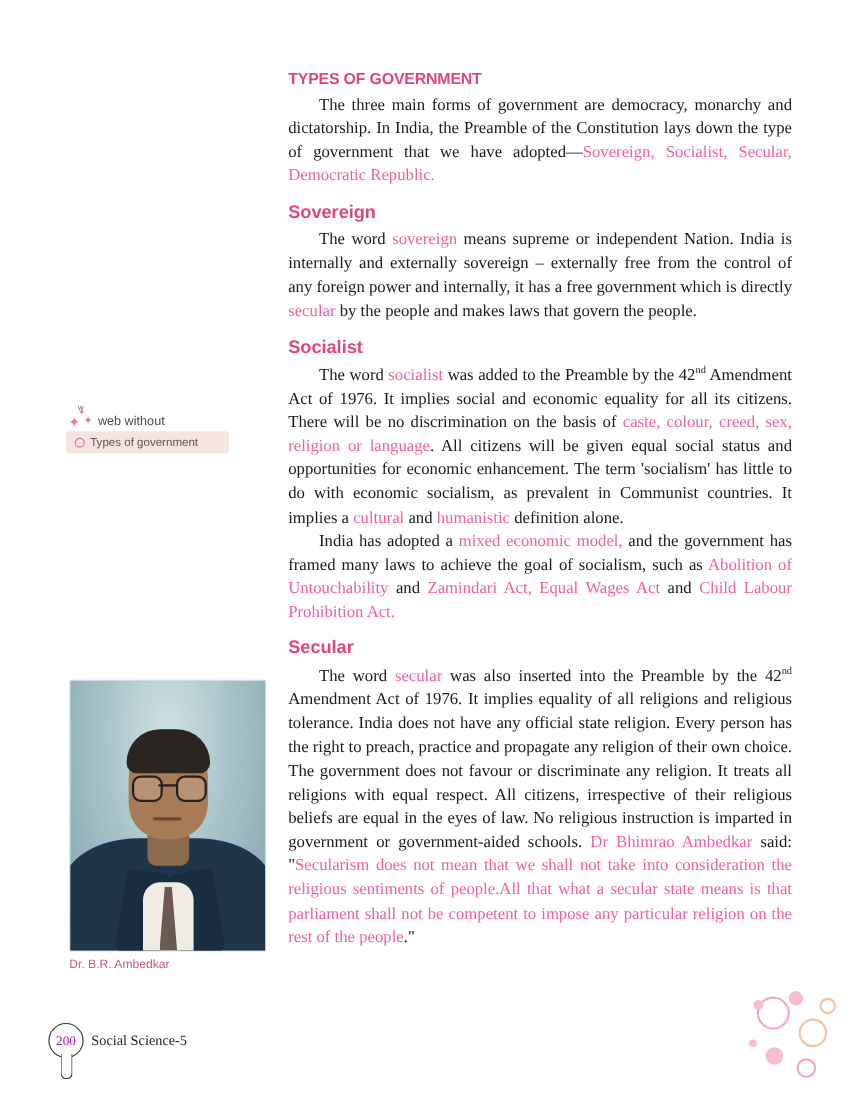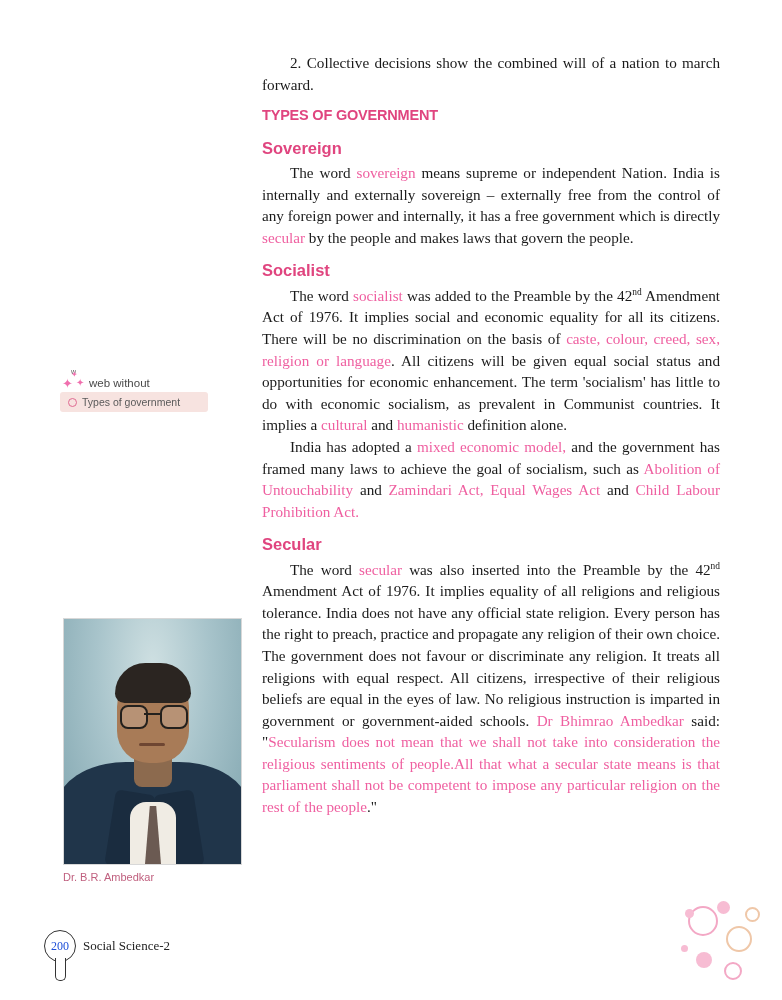--- a/index.html
+++ b/index.html
@@ -167,21 +167,21 @@
     left:44px; bottom:38px;
     display:flex; align-items:center; gap:7px;
   }
   .pg-badge {
     width:30px; height:30px; border-radius:50%;
     background:#fff;
     border:1.5px solid #333;
     display:flex; align-items:center; justify-content:center;
     font-family:"Liberation Serif", serif;
     font-size:12px;
-    color:#1d4ed8;
+    color:#a21caf;
     position:relative;
   }
   .pg-badge:after{
     content:""; position:absolute; left:10px; top:27px;
     width:9px; height:22px;
     background:#fff; border-left:1.5px solid #333; border-right:1.5px solid #333;
     border-bottom:1.5px solid #333;
     border-radius:0 0 5px 5px;
   }
   .foot-text {
@@ -230,40 +230,40 @@
       <div class="p-glass-l"></div>
       <div class="p-glass-r"></div>
       <div class="p-bridge"></div>
       <div class="p-mouth"></div>
     </div>
     <div class="p-caption">Dr. B.R. Ambedkar</div>
   </div>
 
   <div class="content">
 
-    <p class="indent">2. Collective decisions show the combined will of a nation to march forward.</p>
 
     <h2 class="sec-caps">TYPES OF GOVERNMENT</h2>
+    <p class="indent"><span>The three main forms of government are democracy, monarchy and dictatorship. In India, the Preamble of the Constitution lays down the type of government that we have adopted—</span><span class="pink">Sovereign, Socialist, Secular, Democratic Republic.</span></p>
 
     <h3 class="sec">Sovereign</h3>
     <p class="indent"><span>The word </span><span class="pink">sovereign</span><span> means supreme or independent Nation. India is internally and externally sovereign – externally free from the control of any foreign power and internally, it has a free government which is directly </span><span class="pink">secular</span><span> by the people and makes laws that govern the people.</span></p>
 
     <h3 class="sec">Socialist</h3>
     <p class="indent"><span>The word </span><span class="pink">socialist</span><span> was added to the Preamble by the 42</span><sup>nd</sup><span> Amendment Act of 1976. It implies social and economic equality for all its citizens. There will be no discrimination on the basis of </span><span class="pink">caste, colour, creed, sex, religion or language</span><span>. All citizens will be given equal social status and opportunities for economic enhancement. The term 'socialism' has little to do with economic socialism, as prevalent in Communist countries. It implies a </span><span class="pink">cultural</span><span> and </span><span class="pink">humanistic</span><span> definition alone.</span></p>
 
     <p class="indent"><span>India has adopted a </span><span class="pink">mixed economic model,</span><span> and the government has framed many laws to achieve the goal of socialism, such as </span><span class="pink">Abolition of Untouchability</span><span> and </span><span class="pink">Zamindari Act, Equal Wages Act</span><span> and </span><span class="pink">Child Labour Prohibition Act.</span></p>
 
     <h3 class="sec">Secular</h3>
     <p class="indent"><span>The word </span><span class="pink">secular</span><span> was also inserted into the Preamble by the 42</span><sup>nd</sup><span> Amendment Act of 1976. It implies equality of all religions and religious tolerance. India does not have any official state religion. Every person has the right to preach, practice and propagate any religion of their own choice. The government does not favour or discriminate any religion. It treats all religions with equal respect. All citizens, irrespective of their religious beliefs are equal in the eyes of law. No religious instruction is imparted in government or government-aided schools. </span><span class="pink">Dr Bhimrao Ambedkar</span><span> said: "</span><span class="pink">Secularism does not mean that we shall not take into consideration the religious sentiments of people.All that what a secular state means is that parliament shall not be competent to impose any particular religion on the rest of the people</span><span>."</span></p>
 
   </div>
 
   <div class="footer">
     <div class="pg-badge">200</div>
-    <div class="foot-text">Social Science-2</div>
+    <div class="foot-text">Social Science-5</div>
   </div>
 
   <div class="bubbles">
     <div class="bub" style="width:26px;height:26px;right:46px;bottom:52px;"></div>
     <div class="bub f" style="width:13px;height:13px;right:34px;bottom:74px;"></div>
     <div class="bub f" style="width:9px;height:9px;right:70px;bottom:70px;"></div>
     <div class="bub p" style="width:22px;height:22px;right:12px;bottom:36px;"></div>
     <div class="bub f" style="width:16px;height:16px;right:52px;bottom:20px;"></div>
     <div class="bub" style="width:14px;height:14px;right:22px;bottom:8px;"></div>
     <div class="bub f" style="width:7px;height:7px;right:76px;bottom:36px;"></div>

